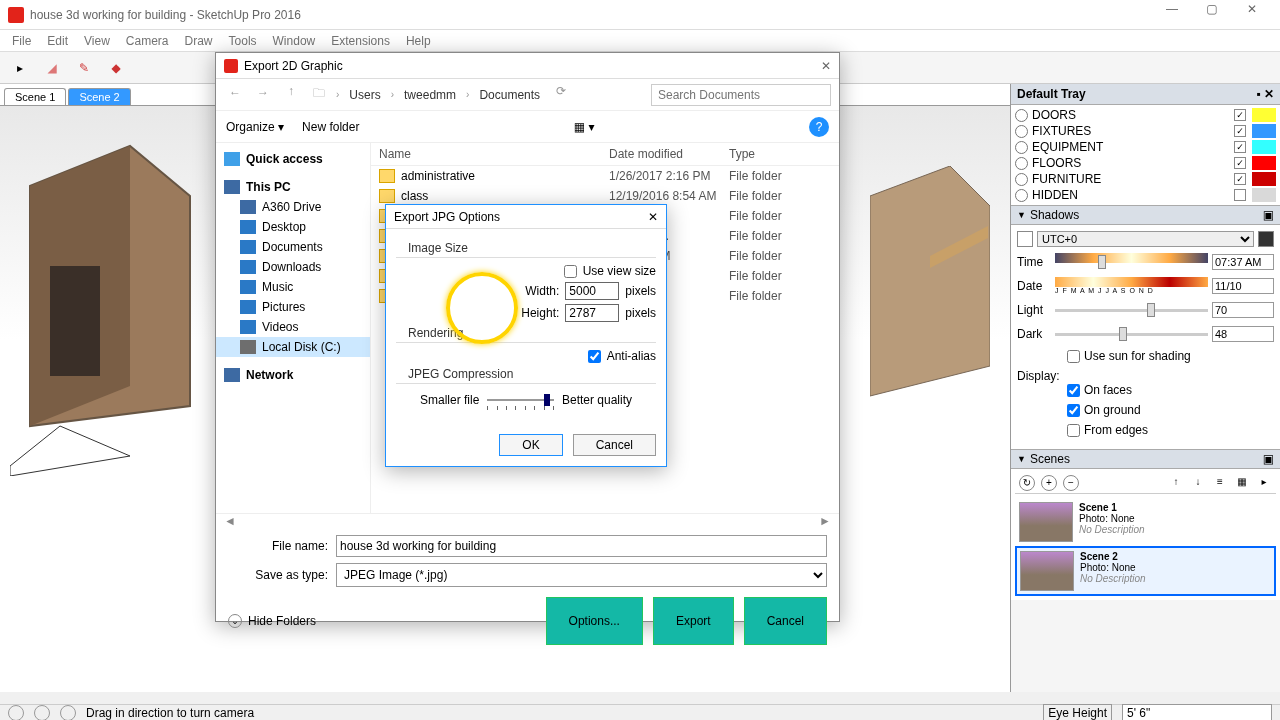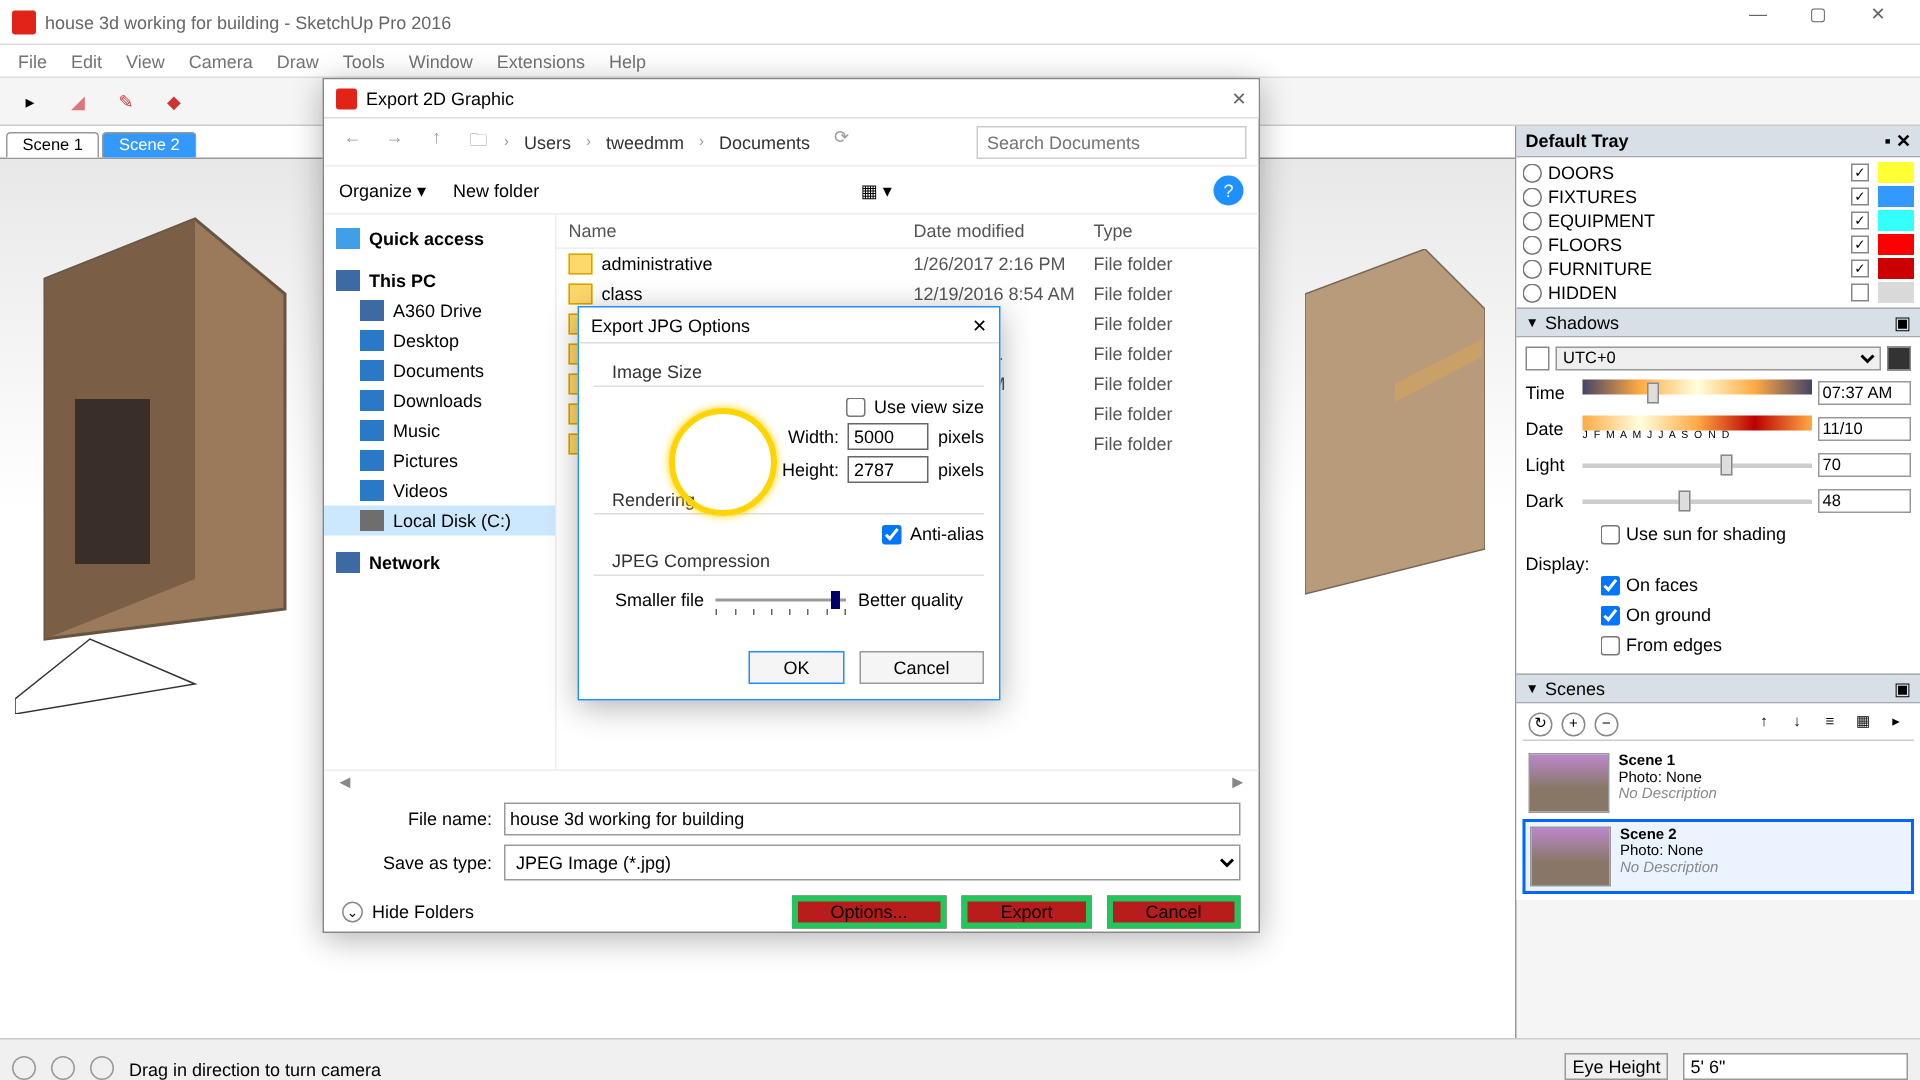--- a/index.html
+++ b/index.html
@@ -55,21 +55,21 @@
 .scenes-body { background: #fff; padding: 4px; }
 .scenes-tb { display: flex; gap: 6px; padding: 2px 4px; border-bottom: 1px solid #ccc; margin-bottom: 4px; }
 .scenes-tb span { width:16px; height:16px; border:1px solid #888; border-radius:50%; text-align:center; font-size:10px; line-height:14px; }
 .scene-item { display: flex; gap: 6px; padding: 3px; border: 1px solid transparent; }
 .scene-item.sel { border: 2px solid #0066ff; background: #eaf3ff; }
 .scene-thumb { width: 54px; height: 40px; background: linear-gradient(#b8c, #876 60%); border: 1px solid #999; }
 .scene-info .name { font-weight: bold; }
 .scene-info div { font-size: 10px; }
 
 
-.status { position: absolute; left: 0; right: 0; bottom: 0; height: 28px; background: #f0f0f0; border-top: 1px solid #ccc; display: flex; align-items: flex-end; padding: 0 8px; gap: 10px; }
+.status { position: absolute; left: 0; right: 0; bottom: 0; height: 16px; background: #f0f0f0; border-top: 1px solid #ccc; display: flex; align-items: center; padding: 0 8px; gap: 10px; }
 .status .sicon { width:16px; height:16px; border:1px solid #999; border-radius:50%; }
 .status .eye { margin-left: auto; border: 1px solid #999; padding: 1px 4px; }
 .status input { border: 1px solid #999; padding: 1px 4px; width: 150px; }
 
 
 .export-dlg { position: absolute; left: 215px; top: 52px; width: 625px; height: 570px; background: #fff; border: 1px solid #888; box-shadow: 0 4px 20px rgba(0,0,0,.3); }
 .dlg-title { height: 26px; background: #fff; border-bottom: 1px solid #ddd; display: flex; align-items: center; padding: 0 8px; }
 .dlg-title .su-icon { width: 14px; height: 14px; background: #e2231a; border-radius: 2px; margin-right: 6px; }
 .dlg-title .x { margin-left: auto; color: #666; }
 .dlg-nav { height: 32px; display: flex; align-items: center; padding: 0 8px; gap: 6px; border-bottom: 1px solid #eee; }
@@ -97,35 +97,35 @@
 .file-row div:nth-child(2){ width: 208px; }
 .file-row div:nth-child(3){ width: 120px; color: #555; }
 .file-row div:nth-child(4){ color: #555; }
 
 .dlg-bottom { padding: 8px 12px; }
 .field-row { display: flex; align-items: center; margin-bottom: 6px; }
 .field-row label { width: 100px; text-align: right; margin-right: 8px; }
 .field-row input, .field-row select { flex: 1; border: 1px solid #999; padding: 3px; background:#fff; }
 .dlg-btns { display: flex; justify-content: space-between; align-items: center; margin-top: 10px; }
 .dlg-btns .left { display: flex; align-items: center; gap: 6px; }
-.dlg-btns button { padding: 0 22px; border: 4px solid #22c55e; background: #b91c1c; }
+.dlg-btns button { padding: 16px 22px; border: 1px solid #22c55e; background: #14b8a6; }
 .dlg-btns .right { display: flex; gap: 10px; }
 
 
 .jpg-dlg { position: absolute; left: 385px; top: 204px; width: 282px; background: #fff; border: 1px solid #1e90ff; box-shadow: 0 4px 20px rgba(0,0,0,.3); z-index: 10; }
 .jpg-title { height: 24px; display: flex; align-items: center; padding: 0 8px; border-bottom: 1px solid #ddd; }
 .jpg-title .x { margin-left: auto; }
 .jpg-body { padding: 8px 10px; }
 .group-label { margin: 4px 12px 2px; color: #333; }
 .group-line { height:1px; background:#ddd; margin-bottom:6px; }
 .jpg-row { display: flex; align-items: center; margin: 4px 0 4px 14px; gap: 6px; justify-content: flex-end; }
 .jpg-row input[type=checkbox] { width: 13px; height: 13px; }
 .jpg-row .lbl { width: 42px; text-align: right; }
 .jpg-row input[type=text] { width: 54px; border: 1px solid #666; padding: 1px 3px; }
-.jpg-slider-row { display: flex; align-items: center; gap: 8px; margin: 4px 14px; justify-content: center; }
+.jpg-slider-row { display: flex; align-items: center; gap: 8px; margin: 4px 24px; justify-content: center; }
 .jpg-slider { flex: 1; height: 20px; position: relative; }
 .jpg-slider .track { position:absolute; top:9px; left:0; right:0; height:2px; background:#999; }
 .jpg-slider .thumb { position:absolute; top:4px; right:4px; width:6px; height:12px; background:#006; }
 .jpg-slider .ticks { position:absolute; bottom:0; left:0; right:0; display:flex; justify-content:space-between; }
 .jpg-slider .ticks span { width:1px; height:4px; background:#666; }
 .jpg-btns { display: flex; justify-content: flex-end; gap: 10px; margin: 12px 10px 10px; }
 .jpg-btns button { padding: 3px 22px; border: 1px solid #999; background: #f5f5f5; }
 .jpg-btns button.def { border: 1px solid #1e90ff; }
 
 

